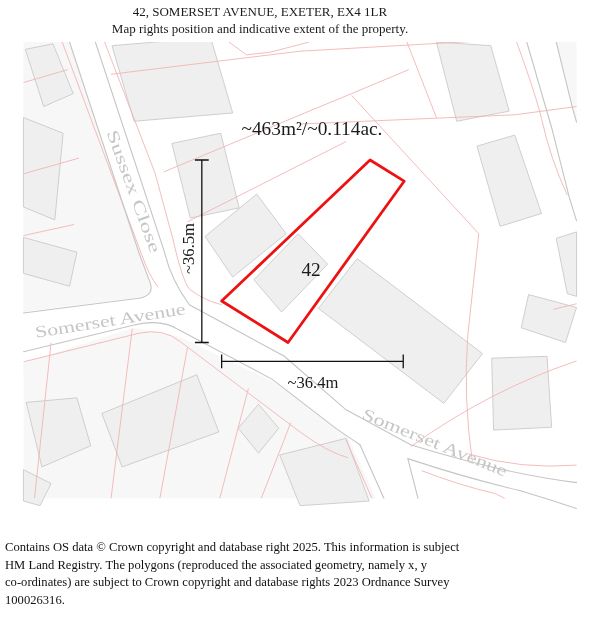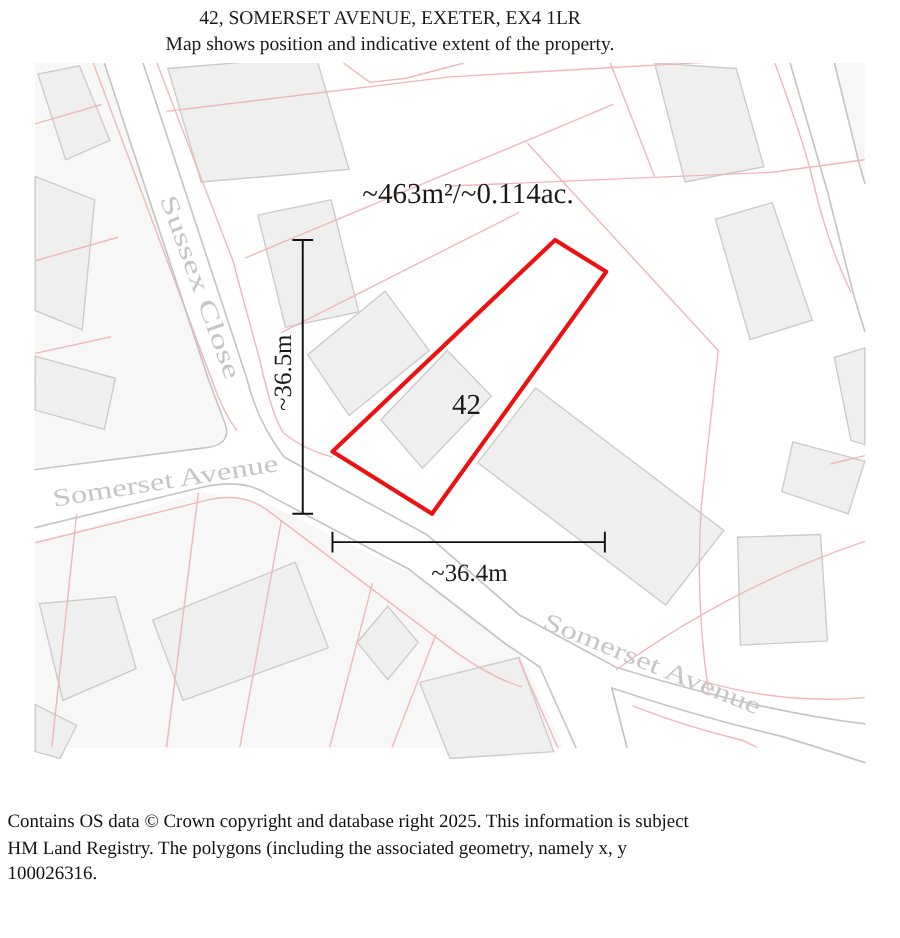--- a/index.html
+++ b/index.html
@@ -22,21 +22,21 @@
   .footer{position:absolute;top:539px;left:5px;right:2px;font-size:12.6px;line-height:17.6px;color:#111;}
   .footer div{white-space:nowrap;}
 </style>
 </head>
 <body>
 
 <div class="page">
 
   <div class="title-block">
     <div class="title-line">42, SOMERSET AVENUE, EXETER, EX4 1LR</div>
-    <div class="title-line">Map shows position and indicative extent of the property.</div>
+    <div class="title-line">Map rights position and indicative extent of the property.</div>
   </div>
 
   <div class="map-wrap">
   <svg width="600" height="495" viewBox="0 42 600 537">
 
     <g>
       <polygon class="bgparcel" points="0,390 120,352 170,362 280,415 352,470 382,537 0,537"></polygon>
       <polygon class="bgparcel" points="578,42 600,42 600,130"></polygon>
       <polygon class="bgparcel" points="0,42 50,42 128,272 140,318 125,320 0,336"></polygon>
     </g>
@@ -121,17 +121,18 @@
     <text class="lbl-street" transform="translate(95,350) rotate(-9)" text-anchor="middle" textLength="165" lengthAdjust="spacingAndGlyphs">Somerset Avenue</text>
     <text class="lbl-street" transform="translate(444,482) rotate(22)" text-anchor="middle" textLength="168" lengthAdjust="spacingAndGlyphs">Somerset Avenue</text>
 
     <text class="lbl-big" x="313" y="143" text-anchor="middle">~463m²/~0.114ac.</text>
     <text class="lbl-big" x="312" y="296" text-anchor="middle">42</text>
   </svg>
   </div>
 
   <div class="footer">
     <div>Contains OS data © Crown copyright and database right 2025. This information is subject</div>
-    <div>HM Land Registry. The polygons (including the associated geometry, namely x, y</div>
+    <div>HM Land Registry. The polygons (reproduced the associated geometry, namely x, y</div>
+    <div>co-ordinates) are subject to Crown copyright and database rights 2023 Ordnance Survey</div>
     <div>100026316.</div>
   </div>
 
 </div>
 
 </body></html>

